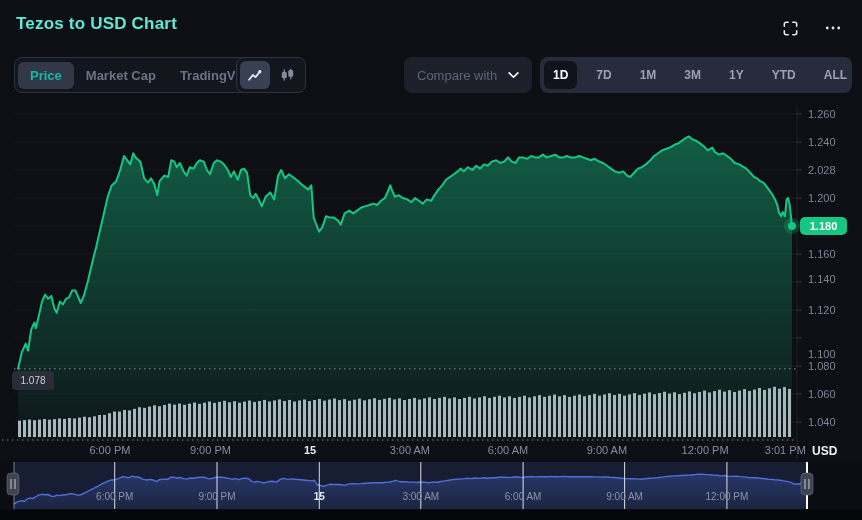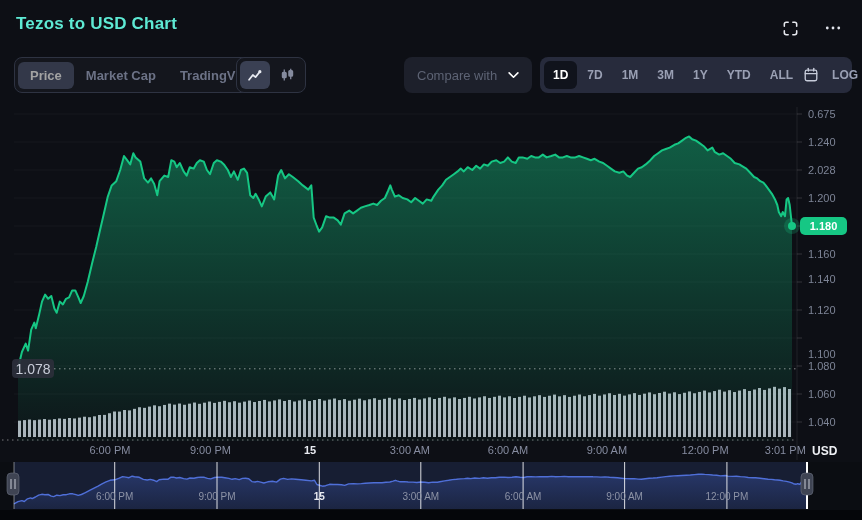--- a/index.html
+++ b/index.html
@@ -6,44 +6,44 @@
   .widget{position:relative;width:862px;height:520px;background:#0d0f15;overflow:hidden;
           font-family:"Liberation Sans",sans-serif;-webkit-font-smoothing:antialiased;}
   .abs{position:absolute;}
   .page-title{left:16px;top:14px;font-size:17px;font-weight:700;color:#5eead4;letter-spacing:.2px;}
   .icon-btn{width:22px;height:22px;display:flex;align-items:center;justify-content:center;cursor:pointer;}
 
   
   .tab-group{left:14px;top:57px;height:36px;display:flex;align-items:center;padding:0 3px;
              border:1px solid #2e3342;border-radius:8px;background:#14161d;box-sizing:border-box;}
   .tab{font-size:13px;font-weight:600;color:#6c7286;padding:6px 12px;border-radius:6px;cursor:pointer;white-space:nowrap;}
-  .tab.active{background:#333849;color:#a3a3a3;}
+  .tab.active{background:#333849;color:#14b8a6;}
   .seg-group{left:236px;top:57px;height:36px;display:flex;align-items:center;gap:2px;padding:0 3px;
              border:1px solid #2e3342;border-radius:8px;background:#14161d;box-sizing:border-box;}
   .seg{width:30px;height:28px;display:flex;align-items:center;justify-content:center;border-radius:6px;cursor:pointer;}
   .seg.active{background:#3a4053;}
   .compare{left:404px;top:57px;width:128px;height:36px;background:#1d202b;border-radius:8px;
            display:flex;align-items:center;justify-content:space-between;padding:0 13px;box-sizing:border-box;cursor:pointer;}
   .compare-label{font-size:13px;color:#5d6374;}
   .range-group{left:540px;top:57px;width:312px;height:36px;background:#272b3c;border-radius:8px;
-               display:flex;align-items:center;padding:13px 4px;box-sizing:border-box;gap:1px;}
+               display:flex;align-items:center;padding:13px 4px;box-sizing:border-box;gap:10px;}
   .range-btn{font-size:12px;font-weight:700;color:#9aa0b4;padding:7px 9px;border-radius:6px;cursor:pointer;white-space:nowrap;}
   .range-btn.active{background:#10131c;color:#ffffff;}
   .range-cal{width:26px;height:28px;display:flex;align-items:center;justify-content:center;cursor:pointer;}
   .range-log{margin-left:3px;}
 
   
   .y-label{position:absolute;font-size:11px;color:#7d8496;left:808px;width:44px;}
   .x-label{position:absolute;font-size:11px;color:#868ca0;transform:translateX(-50%);top:444px;white-space:nowrap;}
   .x-label.emph,.nav-label.emph{color:#e8eaf1;font-weight:700;}
   .usd-label{left:812px;top:444px;font-size:12px;font-weight:700;color:#eef0f4;}
   .price-badge{left:800px;width:47px;height:18px;background:#16c784;border-radius:5px;color:#fff;
                font-size:11px;font-weight:700;display:flex;align-items:center;justify-content:center;}
   .open-badge{left:12px;width:42px;height:19px;background:rgba(43,46,58,.95);border-radius:4px;color:#c9cdd9;
-              font-size:14px;display:flex;align-items:center;justify-content:center;}
+              font-size:10px;display:flex;align-items:center;justify-content:center;margin-top:12px;}
   .nav-label{position:absolute;font-size:10px;color:#8d93a6;transform:translateX(-50%);top:491px;white-space:nowrap;}
   .watermark{left:641px;top:329px;display:flex;align-items:center;gap:8px;opacity:.95;}
   .watermark span{font-size:17px;font-weight:600;color:#f5f6f8;letter-spacing:.2px;}
 </style>
 </head>
 <body>
 
 <div class="widget">
 
   <div class="abs page-title">Tezos to USD Chart</div>
@@ -334,21 +334,21 @@
       <line x1="11" y1="479" x2="11" y2="489" stroke="#c9ccd6" stroke-width="1"></line>
       <line x1="15" y1="479" x2="15" y2="489" stroke="#c9ccd6" stroke-width="1"></line>
       <rect x="801" y="473" width="12" height="22" rx="4" fill="#3f4453" stroke="#6a6f7e" stroke-width="0.6"></rect>
       <line x1="805" y1="479" x2="805" y2="489" stroke="#c9ccd6" stroke-width="1"></line>
       <line x1="809" y1="479" x2="809" y2="489" stroke="#c9ccd6" stroke-width="1"></line>
       <rect x="0" y="510" width="862" height="10" fill="#05060a"></rect>
       <rect x="18" y="107" width="779" height="333" fill="transparent"></rect>
     </svg>
 
   <div id="overlay" class="abs" style="left:0;top:0;width:862px;height:520px;pointer-events:none;">
-      <div class="y-label" style="top:107.5px;">0.675</div>
+      <div class="y-label" style="top:107.5px;">1.260</div>
       <div class="y-label" style="top:135.50000000000003px;">1.240</div>
       <div class="y-label" style="top:163.50000000000006px;">2.028</div>
       <div class="y-label" style="top:191.50000000000006px;">1.200</div>
       <div class="y-label" style="top:247.5000000000001px;">1.160</div>
       <div class="y-label" style="top:273px;">1.140</div>
       <div class="y-label" style="top:303.4999999999999px;">1.120</div>
       <div class="y-label" style="top:348px;">1.100</div>
       <div class="y-label" style="top:359.4999999999999px;">1.080</div>
       <div class="y-label" style="top:387.49999999999994px;">1.060</div>
       <div class="y-label" style="top:415.49999999999994px;">1.040</div>

